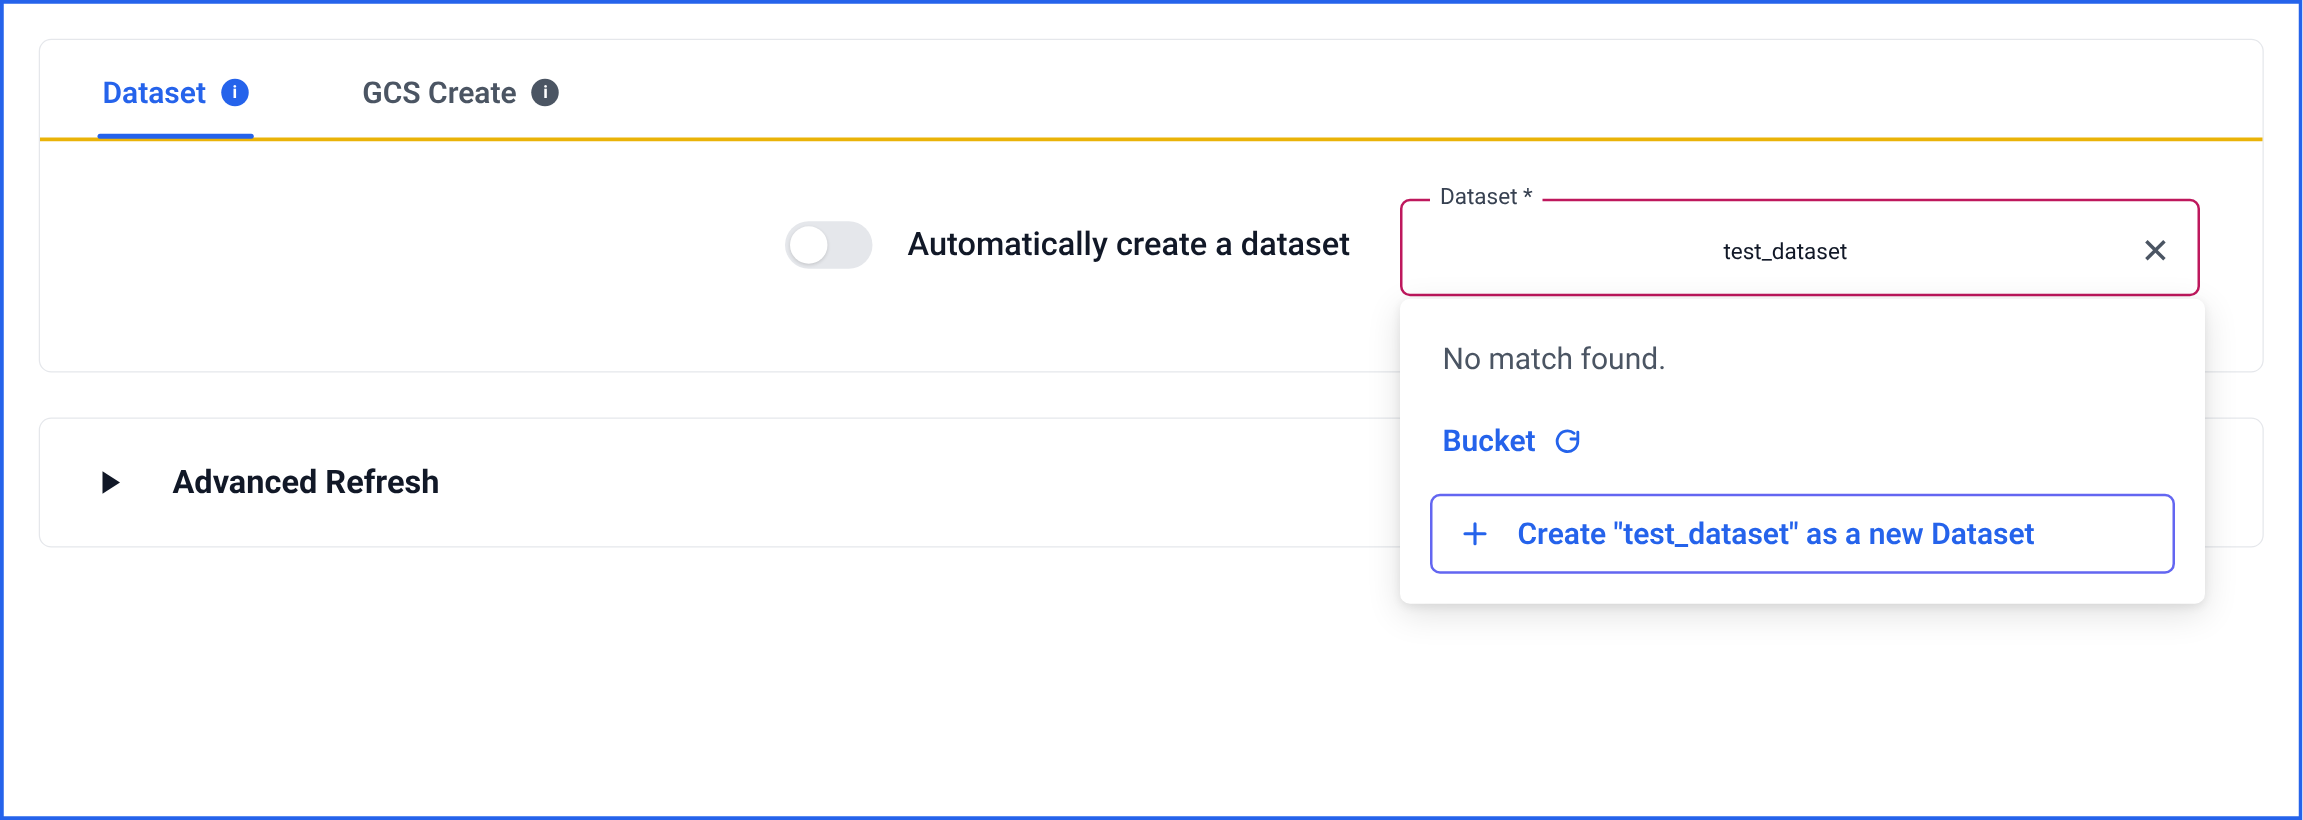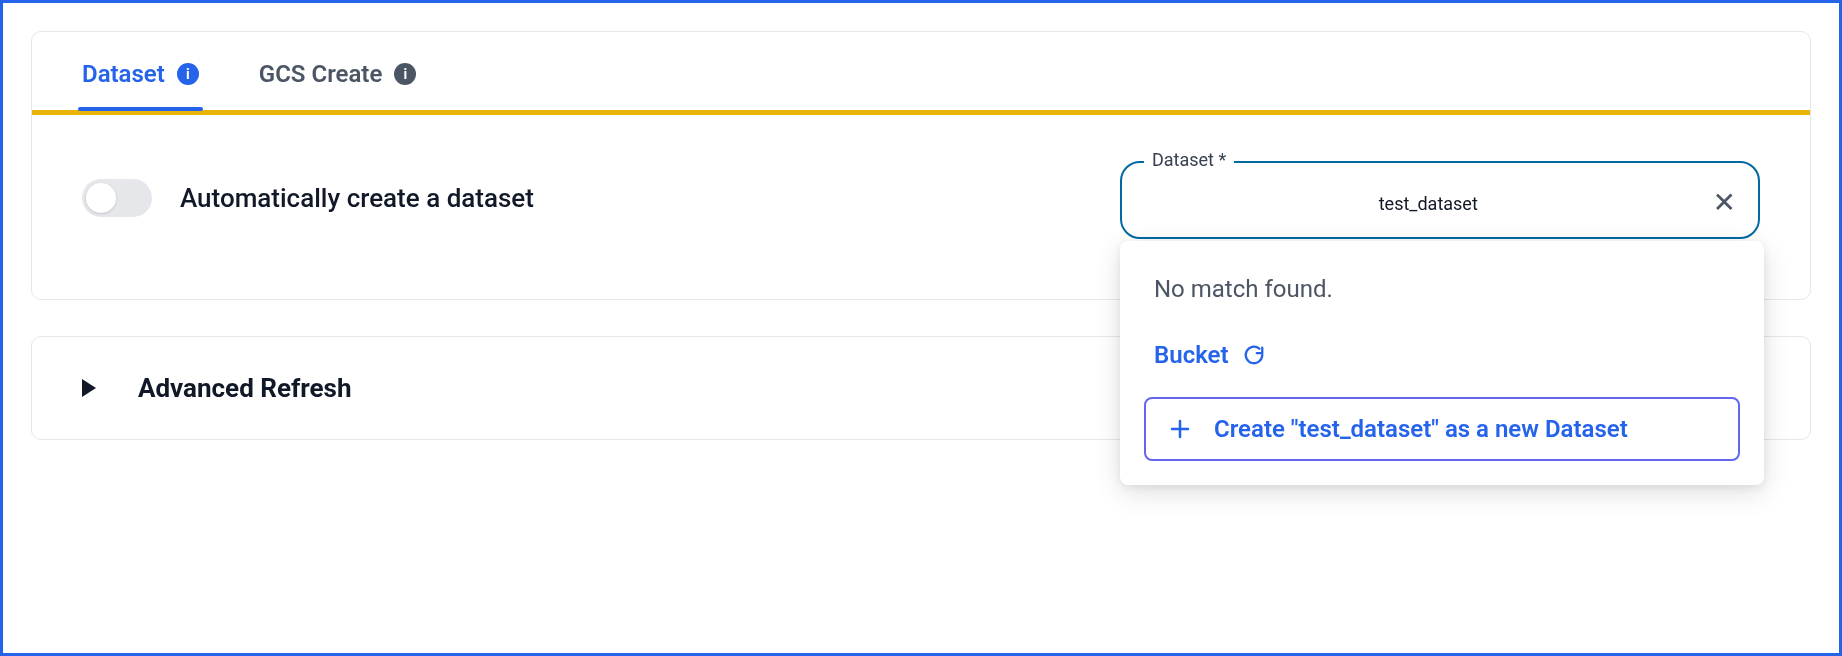--- a/index.html
+++ b/index.html
@@ -1,32 +1,32 @@
 <!DOCTYPE html>
 <html><head>
 <meta charset="utf-8">
 <style>
   * { box-sizing: border-box; margin: 0; padding: 0; font-family: -apple-system, BlinkMacSystemFont, "Segoe UI", Roboto, "Helvetica Neue", Arial, sans-serif; }
   body { background: #fff; padding: 0; }
   .frame { border: 3px solid #2563eb; width: 1842px; height: 656px; background: #fff; padding: 28px 28px; position: relative; }
   .card { border: 1px solid #e5e7eb; border-radius: 10px; background: #fff; }
-  .tabs { display: flex; gap: 60px; padding: 28px 50px 0 50px; border-bottom: 5px solid #eab308; align-items: center; }
+  .tabs { display: flex; gap: 91px; padding: 28px 50px 0 50px; border-bottom: 3px solid #eab308; align-items: center; }
   .tab { display: flex; align-items: center; gap: 12px; padding-bottom: 22px; cursor: pointer; font-size: 24px; font-weight: 600; color: #4b5563; position: relative; }
   .tab.active { color: #2563eb; }
   .tab.active::after { content: ""; position: absolute; left: -4px; right: -4px; bottom: -1px; height: 4px; background: #2563eb; border-radius: 2px; }
   .info-icon { width: 22px; height: 22px; border-radius: 50%; display: inline-flex; align-items: center; justify-content: center; font-size: 14px; font-weight: 700; color: #fff; }
   .info-blue { background: #2563eb; }
   .info-gray { background: #4b5563; }
   .panel-body { display: flex; padding: 46px 50px 60px 50px; gap: 40px; align-items: flex-start; }
-  .left-col { display: flex; align-items: center; gap: 28px; flex: 1; padding-top: 18px;}
+  .left-col { display: flex; align-items: center; gap: 28px; flex: 1; padding-top: 18px; justify-content: flex-end;}
   .toggle { width: 70px; height: 38px; border-radius: 20px; background: #e5e7eb; position: relative; cursor: pointer; }
   .toggle-knob { position: absolute; left: 4px; top: 4px; width: 30px; height: 30px; border-radius: 50%; background: #fff; box-shadow: 0 1px 3px rgba(0,0,0,0.15); }
   .toggle-label { font-size: 26px; color: #111827; font-weight: 500; }
   .right-col { width: 640px; position: relative; }
-  .field-wrap { position: relative; border: 2px solid #0369a1; border-radius: 20px; padding: 26px 22px 20px 22px; display: flex; align-items: center; }
+  .field-wrap { position: relative; border: 2px solid #be185d; border-radius: 8px; padding: 26px 22px 20px 22px; display: flex; align-items: center; }
   .field-label { position: absolute; top: -14px; left: 22px; background: #fff; padding: 0 8px; font-size: 18px; color: #374151; }
   .field-input { flex: 1; border: none; outline: none; font-size: 18px; color: #111827; background: transparent; text-align: center; }
   .clear-btn { font-size: 28px; color: #4b5563; cursor: pointer; font-weight: 500; line-height: 1; }
   .dropdown { position: absolute; top: 100%; left: 0; right: -4px; margin-top: 2px; background: #fff; border-radius: 8px; box-shadow: 0 8px 28px rgba(0,0,0,0.12), 0 2px 8px rgba(0,0,0,0.08); padding: 24px 24px 24px 24px; z-index: 10; }
   .no-match { font-size: 24px; color: #4b5563; padding: 10px 10px 30px 10px; }
   .refresh-row { display: flex; align-items: center; gap: 14px; color: #2563eb; font-size: 24px; font-weight: 600; cursor: pointer; padding: 8px 10px 28px 10px; }
   .refresh-icon { width: 22px; height: 22px; }
   .create-btn { display: flex; align-items: center; gap: 22px; border: 2px solid #6366f1; border-radius: 8px; padding: 16px 22px; color: #2563eb; font-size: 24px; font-weight: 600; cursor: pointer; }
   .plus-icon { width: 24px; height: 24px; }
   .advanced-card { margin-top: 36px; padding: 36px 50px; display: flex; align-items: center; gap: 42px; }

